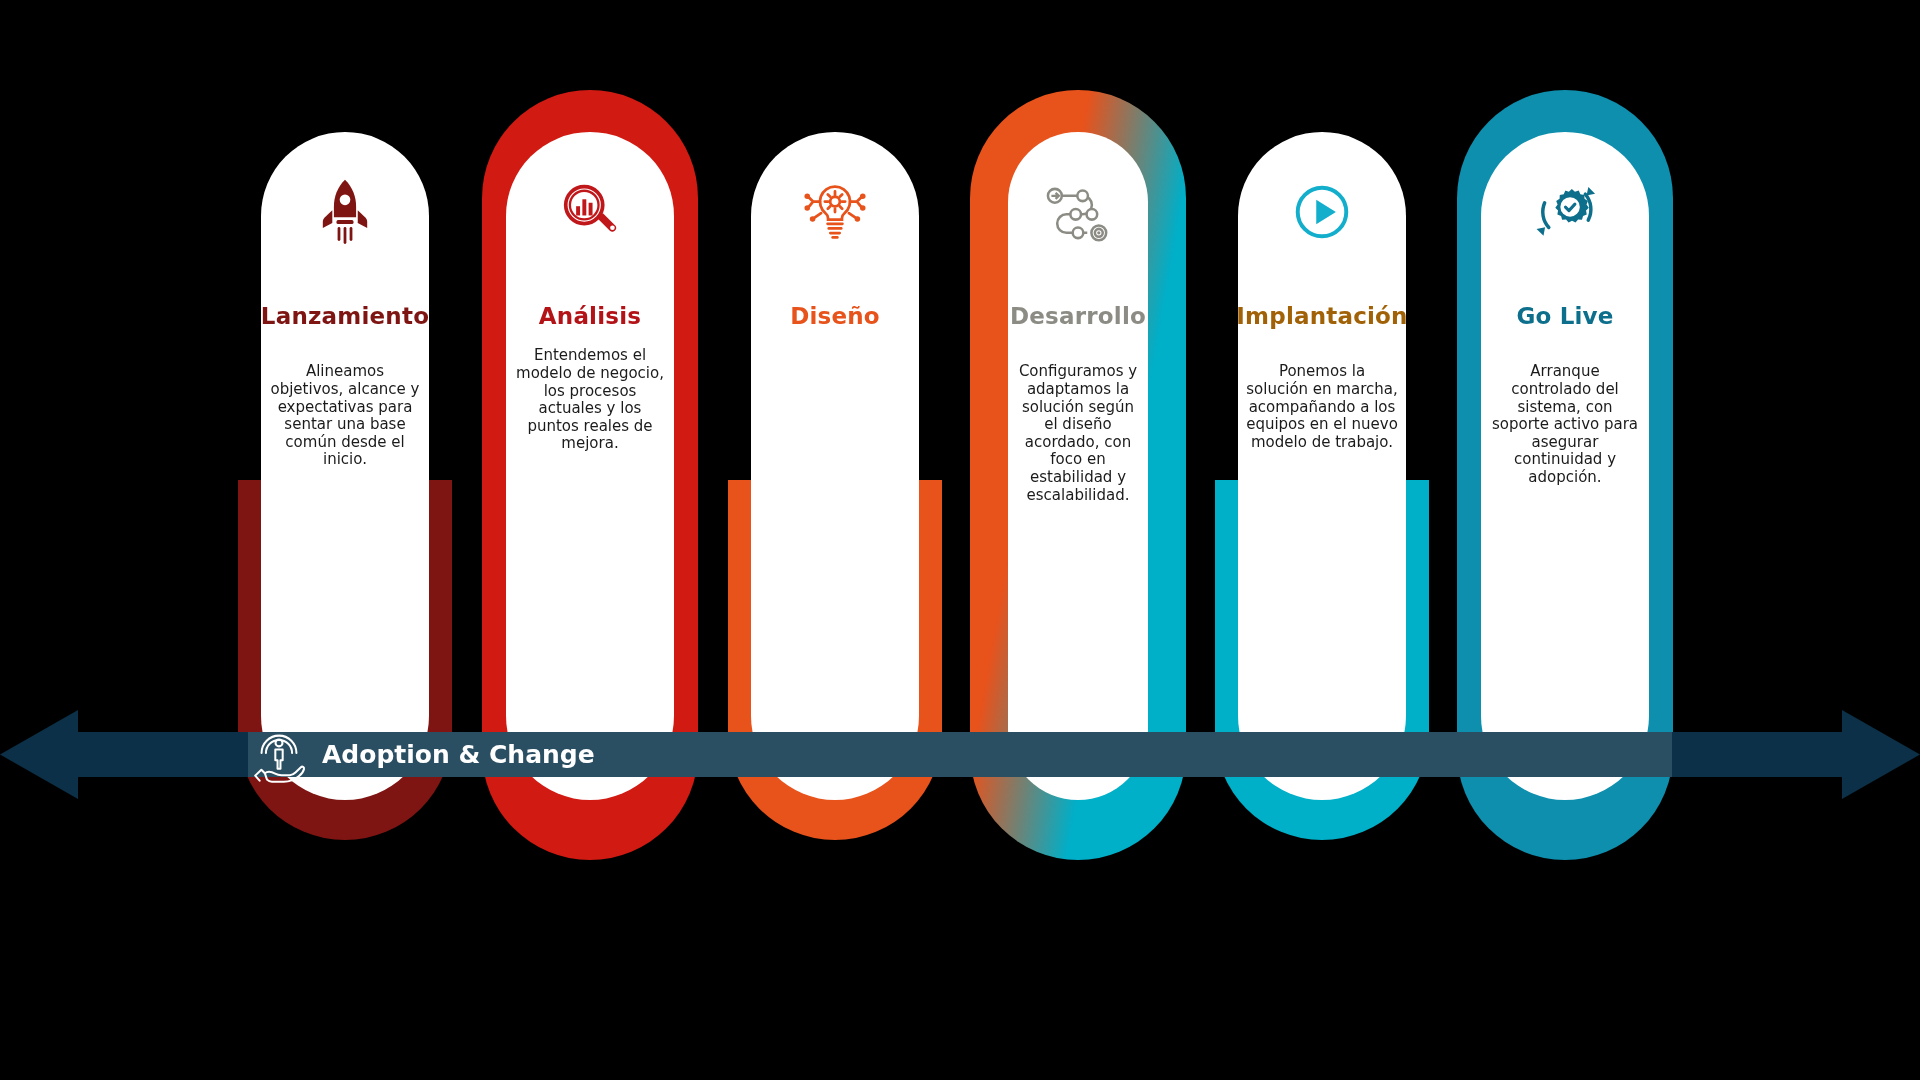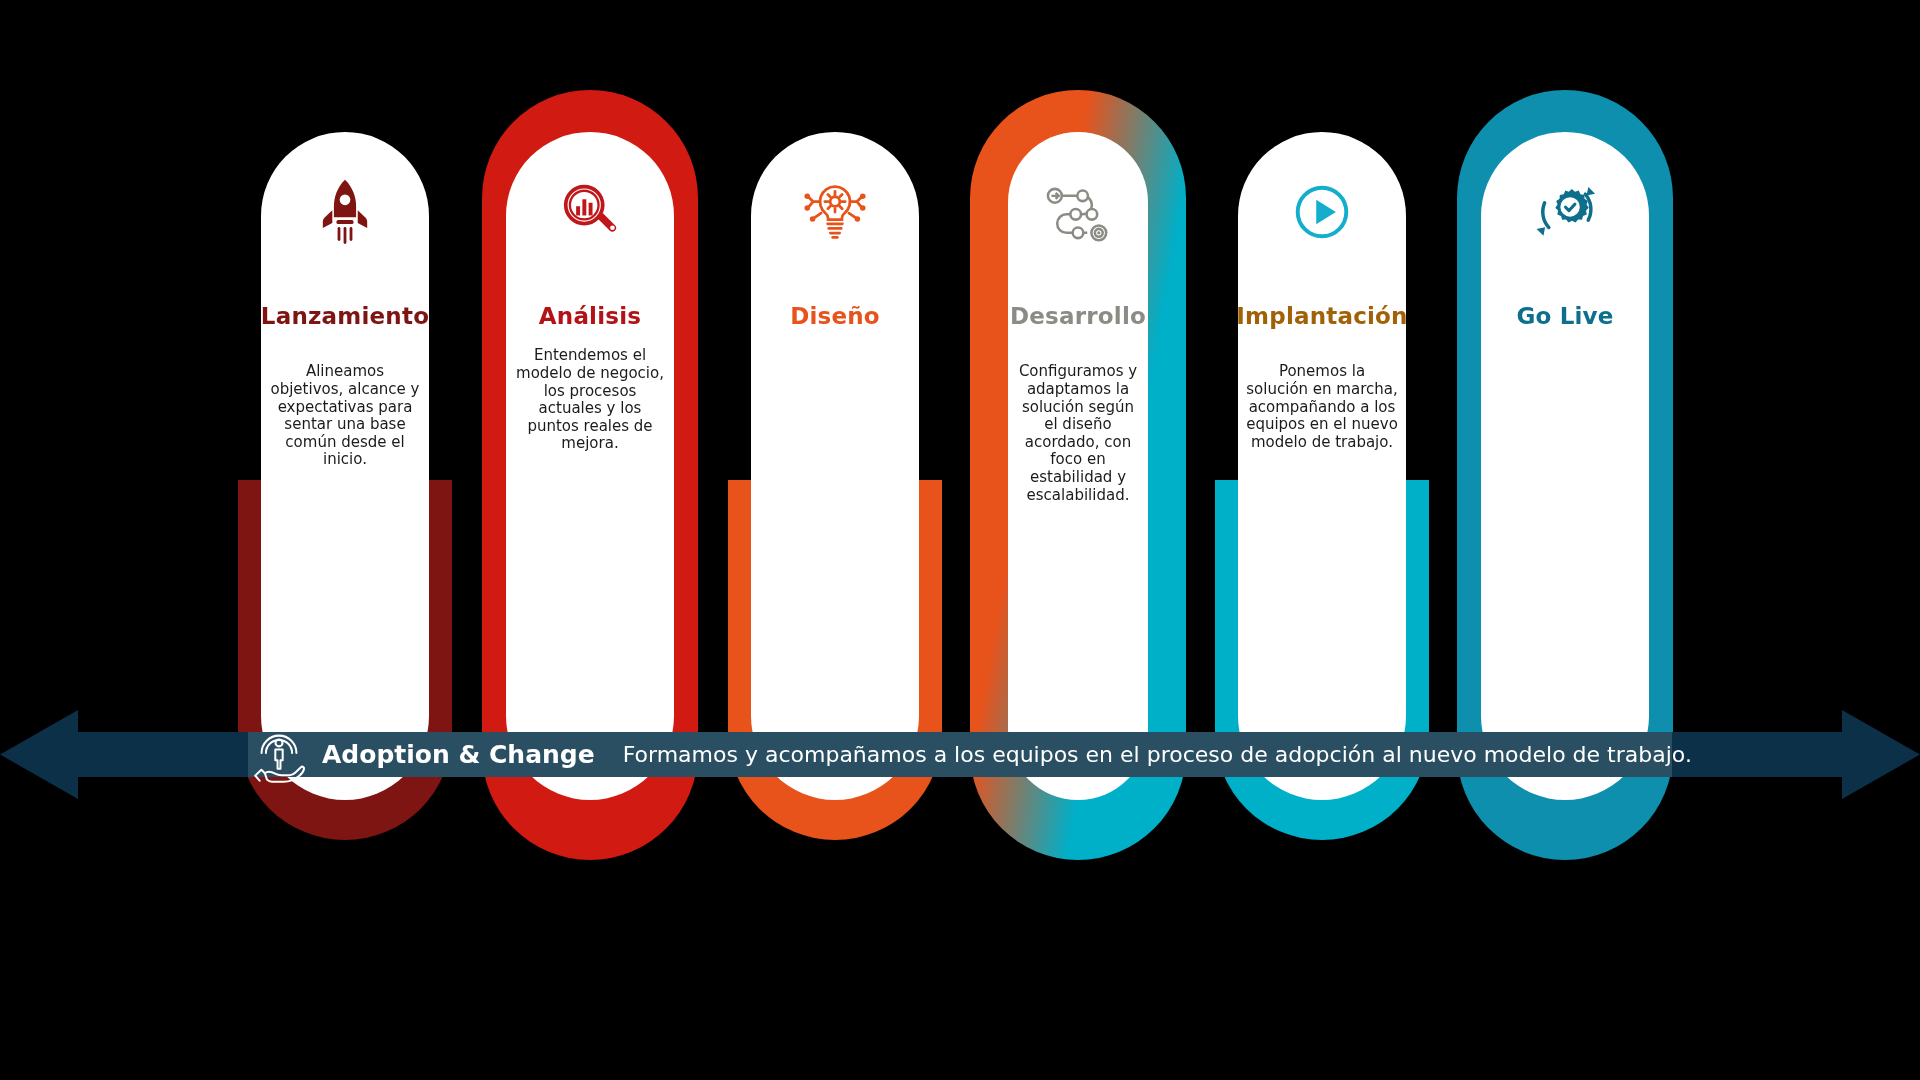--- a/index.html
+++ b/index.html
@@ -176,20 +176,21 @@
       <path d="M32.4 27.8l3 3 5.2-5.6" fill="none" stroke="#0D6F8C" stroke-width="2.6" stroke-linecap="round" stroke-linejoin="round"></path>
       <g fill="none" stroke="#0D6F8C" stroke-width="3" stroke-linecap="round">
         <path d="M49.5 16.6a20 20 0 0 1 2.6 22.4"></path>
         <path d="M18 45.4A20 20 0 0 1 14.4 24"></path>
       </g>
       <path d="M52.2 10.4l-1.6 7.4 7.4-1.6z" fill="#0D6F8C"></path>
       <path d="M13.4 52.6l1.4-7.4-7.4 1.4z" fill="#0D6F8C"></path>
           </svg>
         </div>
         <div class="stage-title" style="color: rgb(13, 111, 140); margin-top: 44px;">Go Live</div>
+        <div class="stage-desc" style="margin-top: 34px;">Arranque controlado del sistema, con soporte activo para asegurar continuidad y adopción.</div>
       </div>
     </div>
 
   <div id="banner" style="z-index: 5;">
     <svg width="1920" height="89" viewBox="0 0 1920 89">
       <defs>
         <clipPath id="arrowclip">
           <polygon points="0,44.5 78,0 78,22 1842,22 1842,0 1920,44.5 1842,89 1842,67 78,67 78,89"></polygon>
         </clipPath>
       </defs>
@@ -210,16 +211,15 @@
 
         <circle cx="32" cy="19.5" r="3.6"></circle>
 
         <path d="M28.2 26.3h7.6v11.2h-2.3v8.6h-3v-8.6h-2.3z"></path>
 
         <path d="M12 58.5l-4.6-5.2 6.4-6.1 3.6 3.6"></path>
         <path d="M17.4 50.8c3.4-2.6 7.6-1.2 10.6 .4 2.2 1.2 4.1 1.6 6.6 1.6h8.6c2.2 0 4.1-1.2 5.8-2.8l5.6-5.4c1.4-1.4 3.6-.2 3.2 1.8-.4 2.2-2.4 5.2-5.4 7.6-4.4 3.6-9.6 5.6-15.4 5.6H24.6c-2 0-3.6-.8-5-2.2z"></path>
       </svg>
     </span>
     <span id="ac-title">Adoption &amp; Change</span>
-    <span id="ac-desc">Formamos y acompañamos a los equipos en el proceso de adopción al nuevo modelo de trabajo.</span>
   </div>
 
 </div>
 
 </body></html>

